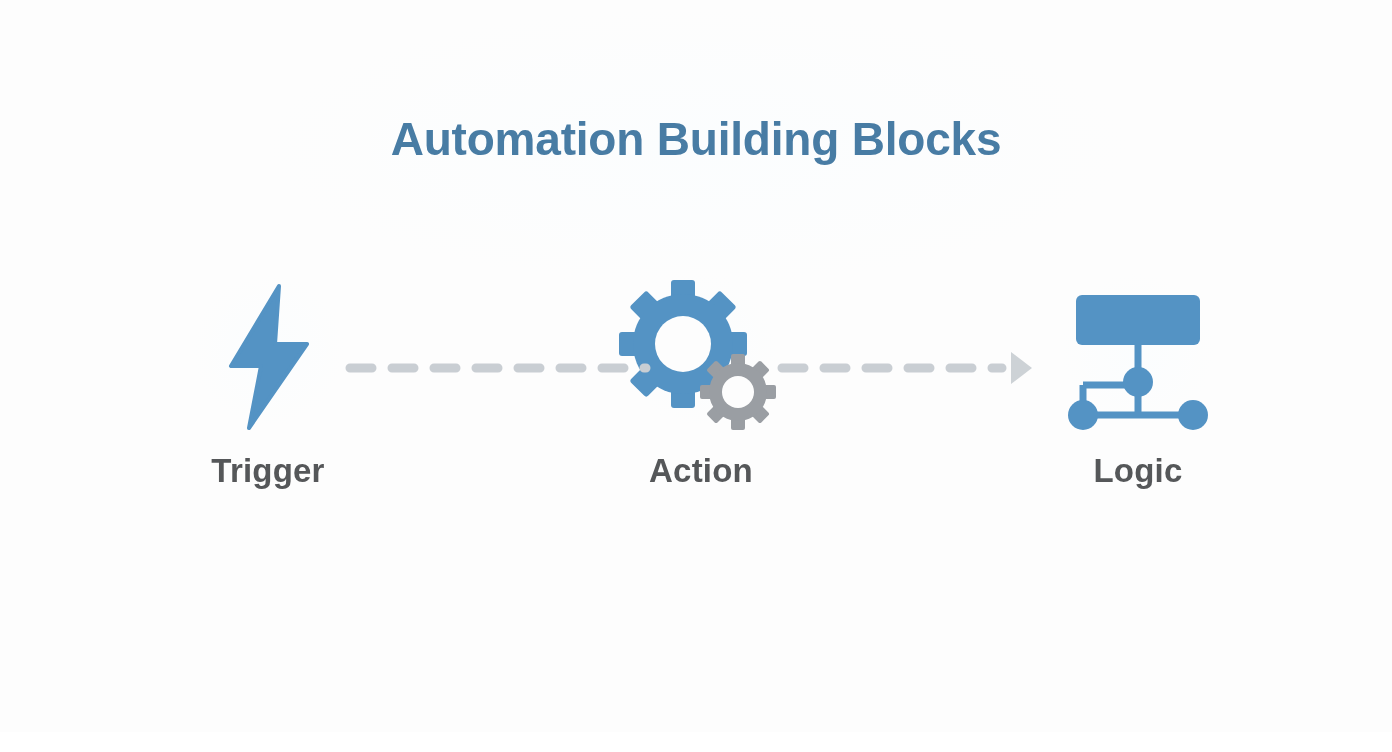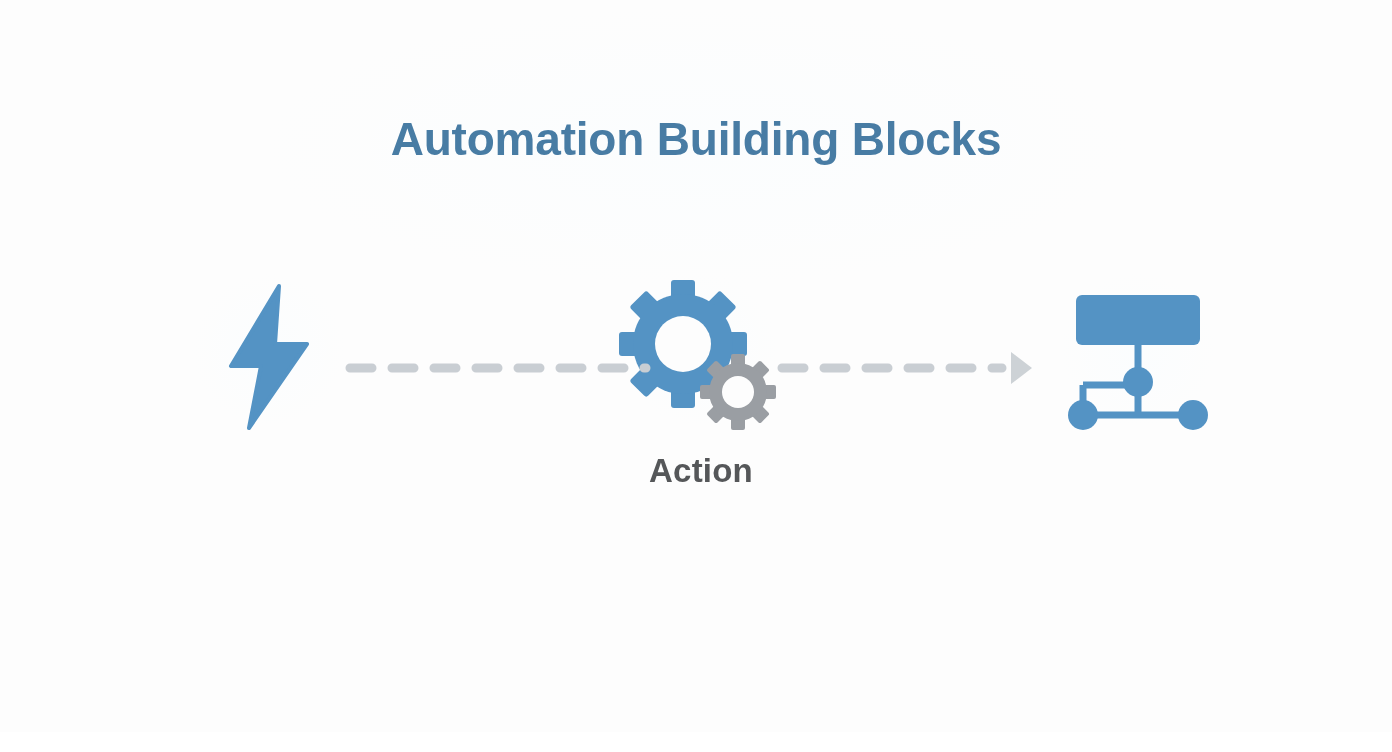--- a/index.html
+++ b/index.html
@@ -114,20 +114,21 @@
 
   <div class="blocks">
 
     <div class="block trigger">
       <div class="icon-halo"></div>
       <div class="icon-wrap">
         <svg width="110" height="150" viewBox="0 0 110 150">
           <path d="M66 4 L18 84 L48 84 L36 146 L94 62 L62 62 Z" fill="#5493c4" stroke="#5493c4" stroke-width="4" stroke-linejoin="round"></path>
         </svg>
       </div>
+      <div class="block-label">Trigger</div>
     </div>
 
     <div class="block action">
       <div class="icon-halo"></div>
       <div class="icon-wrap">
         <svg width="160" height="150" viewBox="0 0 160 150">
 
           <g transform="translate(62,62)">
             <g fill="#5493c4">
               <rect x="-12" y="-64" width="24" height="28" rx="3"></rect>
@@ -175,20 +176,21 @@
             <line x1="20" y1="100" x2="75" y2="100"></line>
           </g>
 
           <rect x="13" y="10" width="124" height="50" rx="6" fill="#5493c4"></rect>
 
           <circle cx="75" cy="97" r="15" fill="#5493c4"></circle>
           <circle cx="20" cy="130" r="15" fill="#5493c4"></circle>
           <circle cx="130" cy="130" r="15" fill="#5493c4"></circle>
         </svg>
       </div>
+      <div class="block-label">Logic</div>
     </div>
 
   </div>
 
   <div class="connector c1">
     <svg width="300" height="48" viewBox="0 0 300 48">
       <line x1="2" y1="24" x2="298" y2="24" stroke="#c9ced3" stroke-width="9" stroke-linecap="round" stroke-dasharray="22 20"></line>
     </svg>
   </div>
 

